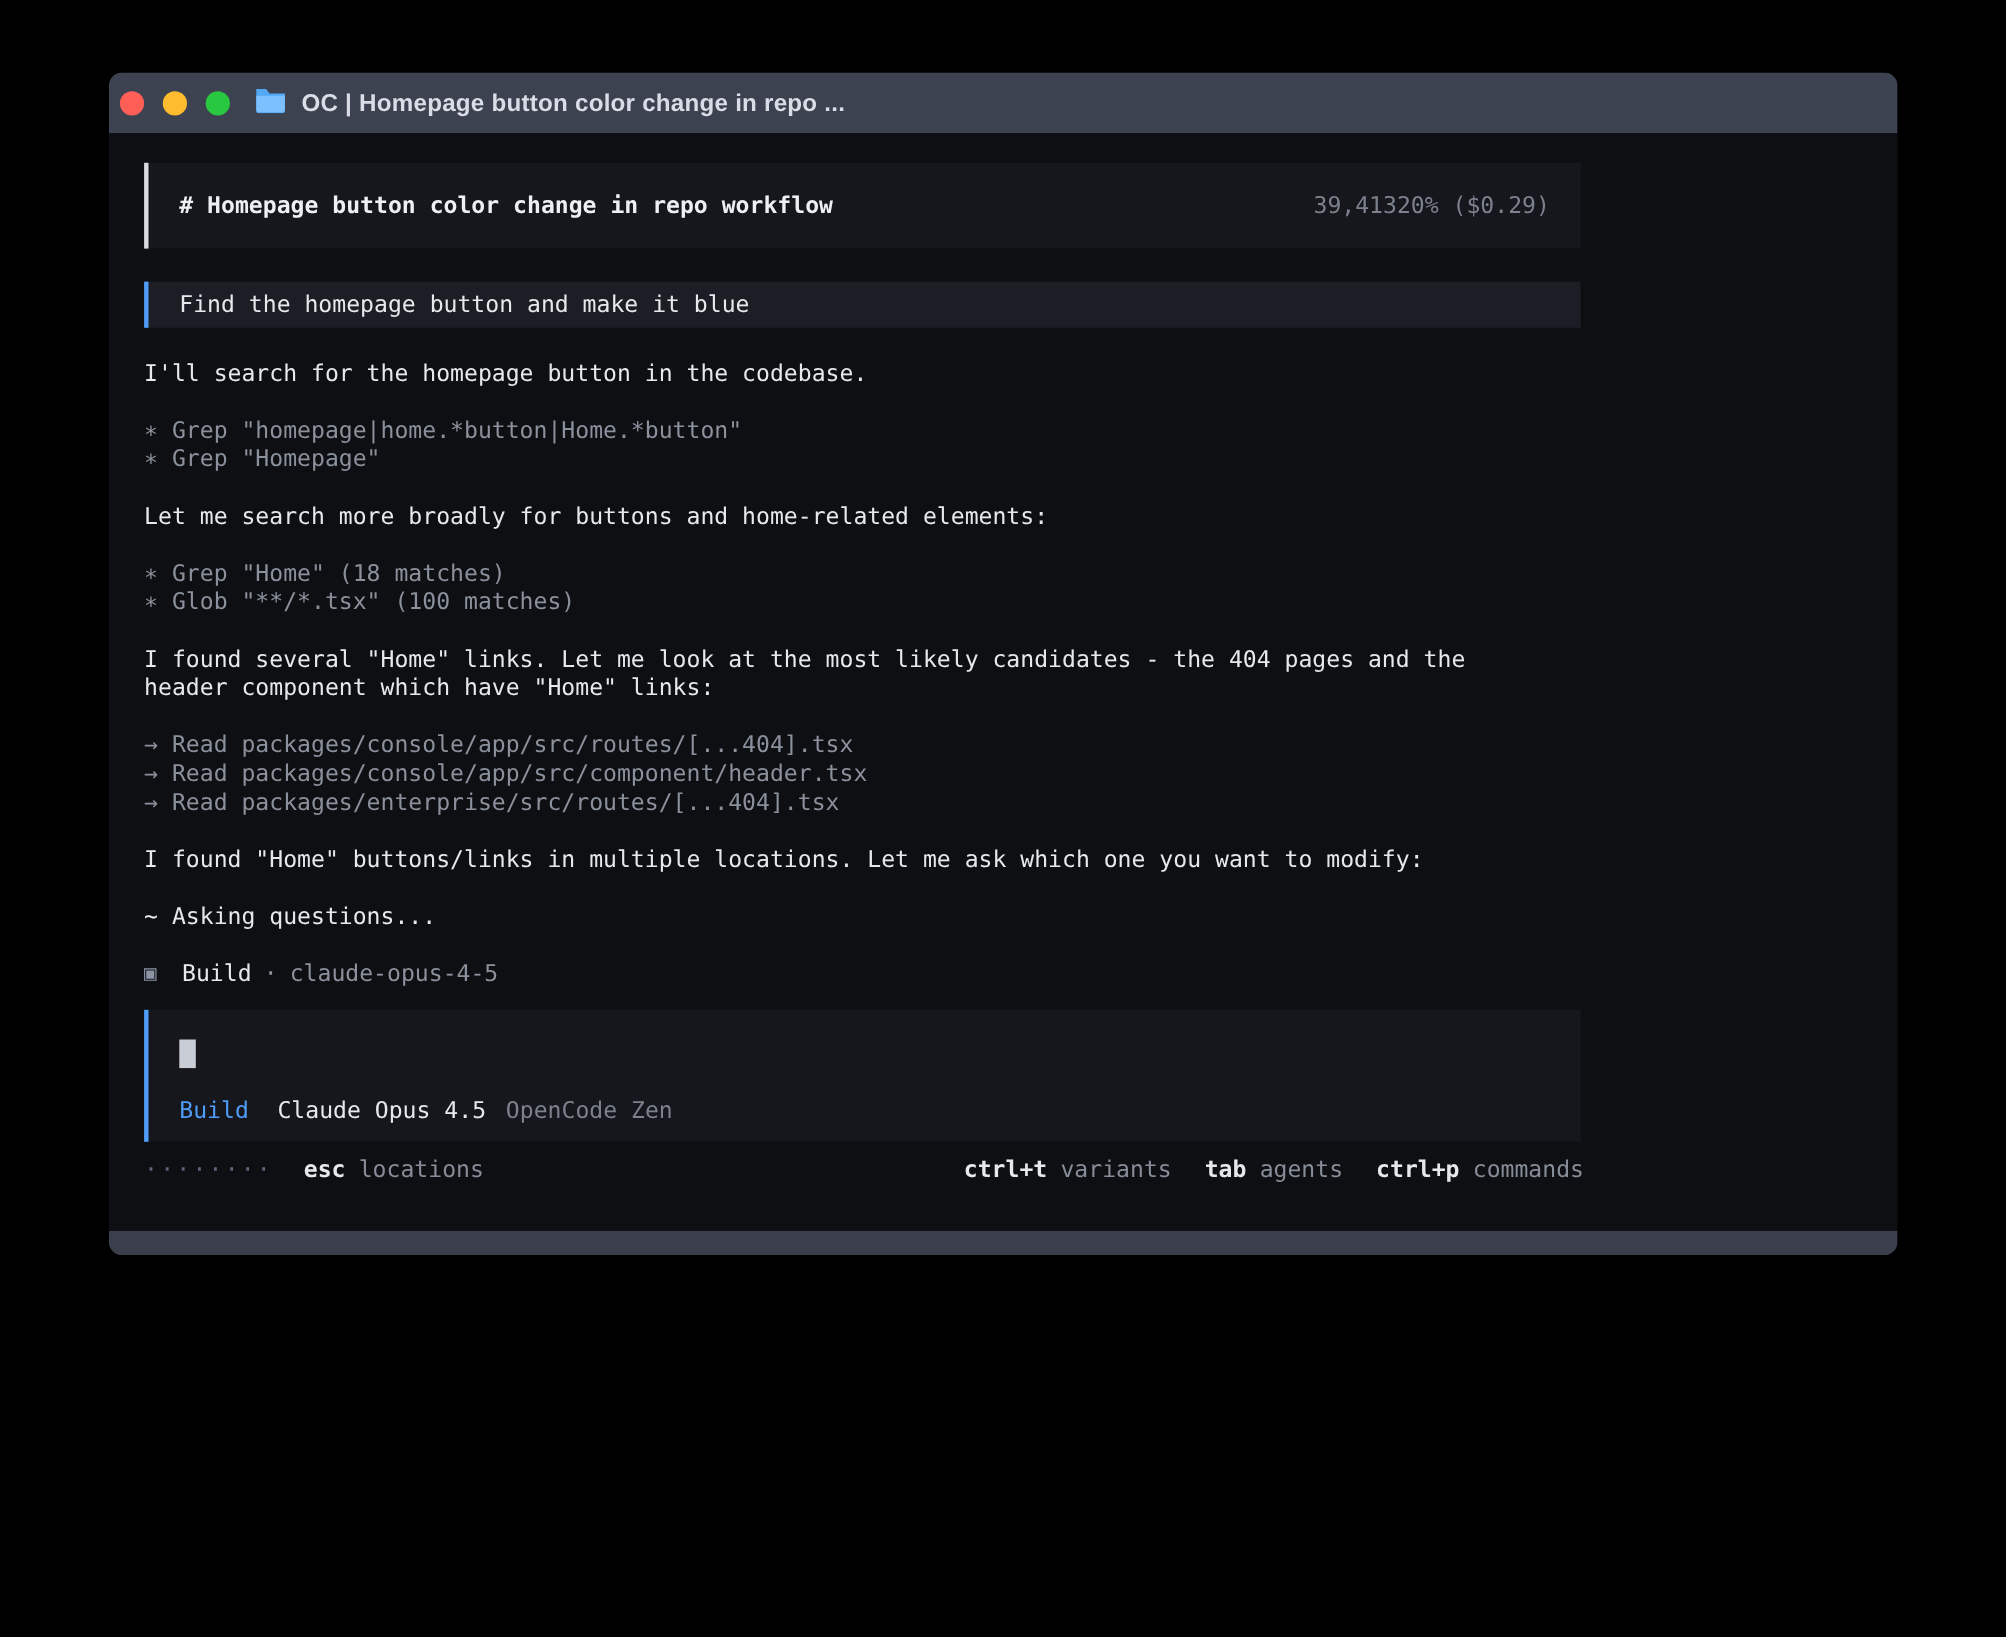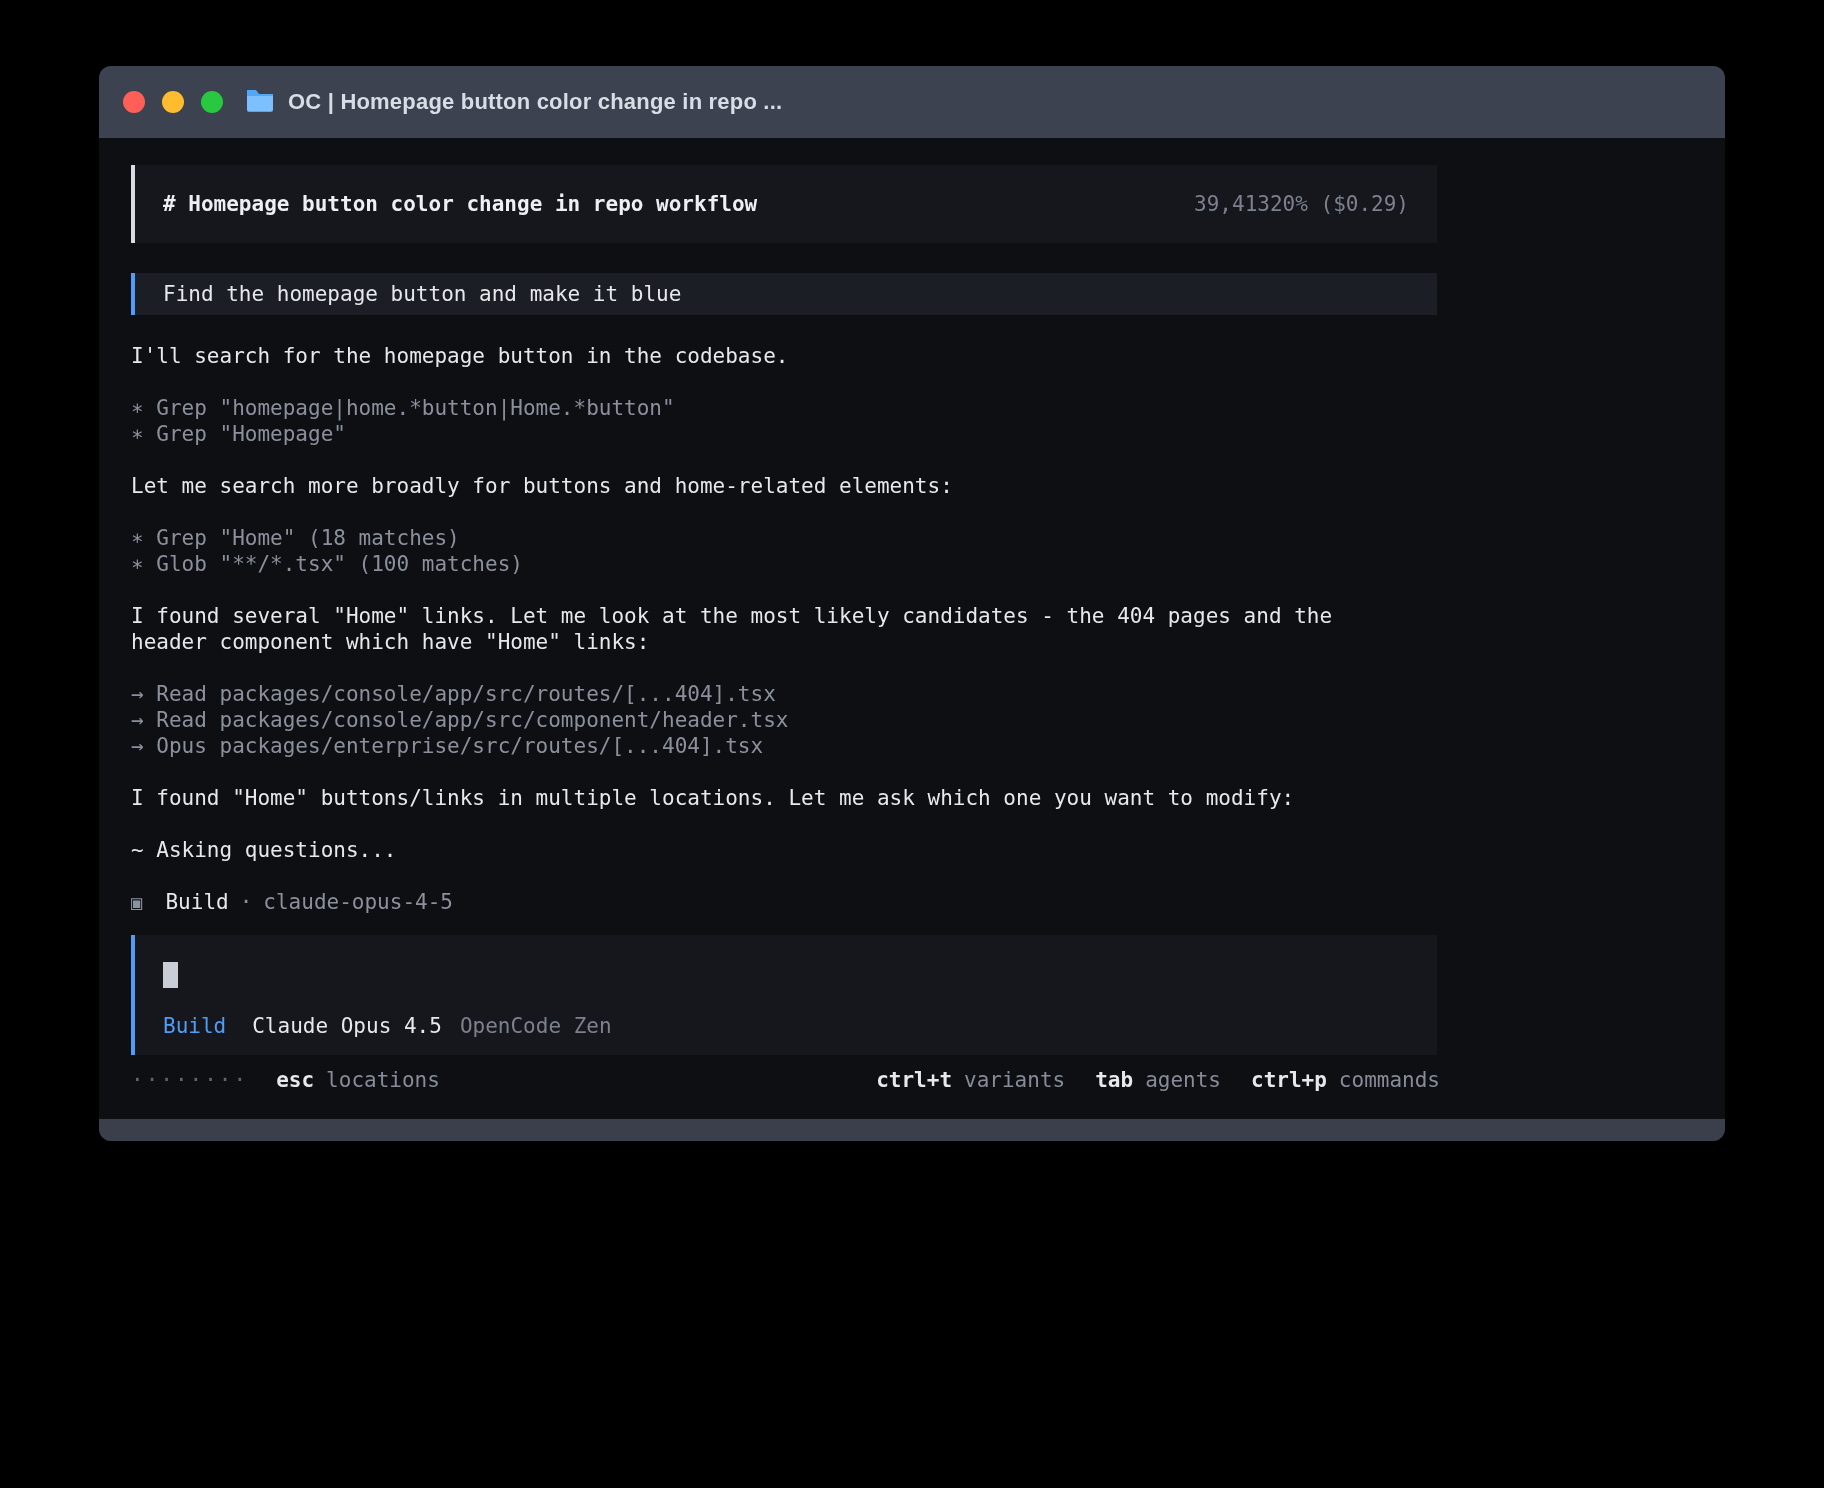--- a/index.html
+++ b/index.html
@@ -10,25 +10,25 @@
     left: 99px; top: 66px;
     width: 1626px; height: 1075px;
     border-radius: 12px;
     background: #0d0f13;
     overflow: hidden;
     box-shadow: 0 24px 70px rgba(0,0,0,0.7);
   }
 
   
   .titlebar {
-    height: 72px;
+    height: 55px;
     background: #3d4250;
     display: flex;
     align-items: center;
-    padding: 0 24px;
+    padding: 0 10px;
   }
   .lights { display: flex; gap: 17px; }
   .light { width: 22px; height: 22px; border-radius: 50%; }
   .light.red    { background: #ff5f57; }
   .light.yellow { background: #febc2e; }
   .light.green  { background: #28c840; }
   .title-wrap { display: flex; align-items: center; gap: 13px; margin-left: 22px; }
   .win-title {
     font-family: "Liberation Sans", sans-serif;
     font-size: 22px; font-weight: bold;
@@ -157,21 +157,21 @@
       <div class="line">Let me search more broadly for buttons and home-related elements:</div>
       <div class="spacer"></div>
       <div class="line muted">∗ Grep "Home" (18 matches)</div>
       <div class="line muted">∗ Glob "**/*.tsx" (100 matches)</div>
       <div class="spacer"></div>
       <div class="line">I found several "Home" links. Let me look at the most likely candidates - the 404 pages and the
 header component which have "Home" links:</div>
       <div class="spacer"></div>
       <div class="line muted">→ Read packages/console/app/src/routes/[...404].tsx</div>
       <div class="line muted">→ Read packages/console/app/src/component/header.tsx</div>
-      <div class="line muted">→ Opus packages/enterprise/src/routes/[...404].tsx</div>
+      <div class="line muted">→ Read packages/enterprise/src/routes/[...404].tsx</div>
       <div class="spacer"></div>
       <div class="line">I found "Home" buttons/links in multiple locations. Let me ask which one you want to modify:</div>
       <div class="spacer"></div>
       <div class="line">~ Asking questions...</div>
       <div class="spacer"></div>
       <div class="status-line">
         <span class="status-icon">▣</span>
         <span class="status-agent">Build</span>
         <span class="status-sep">·</span>
         <span class="status-model">claude-opus-4-5</span>

